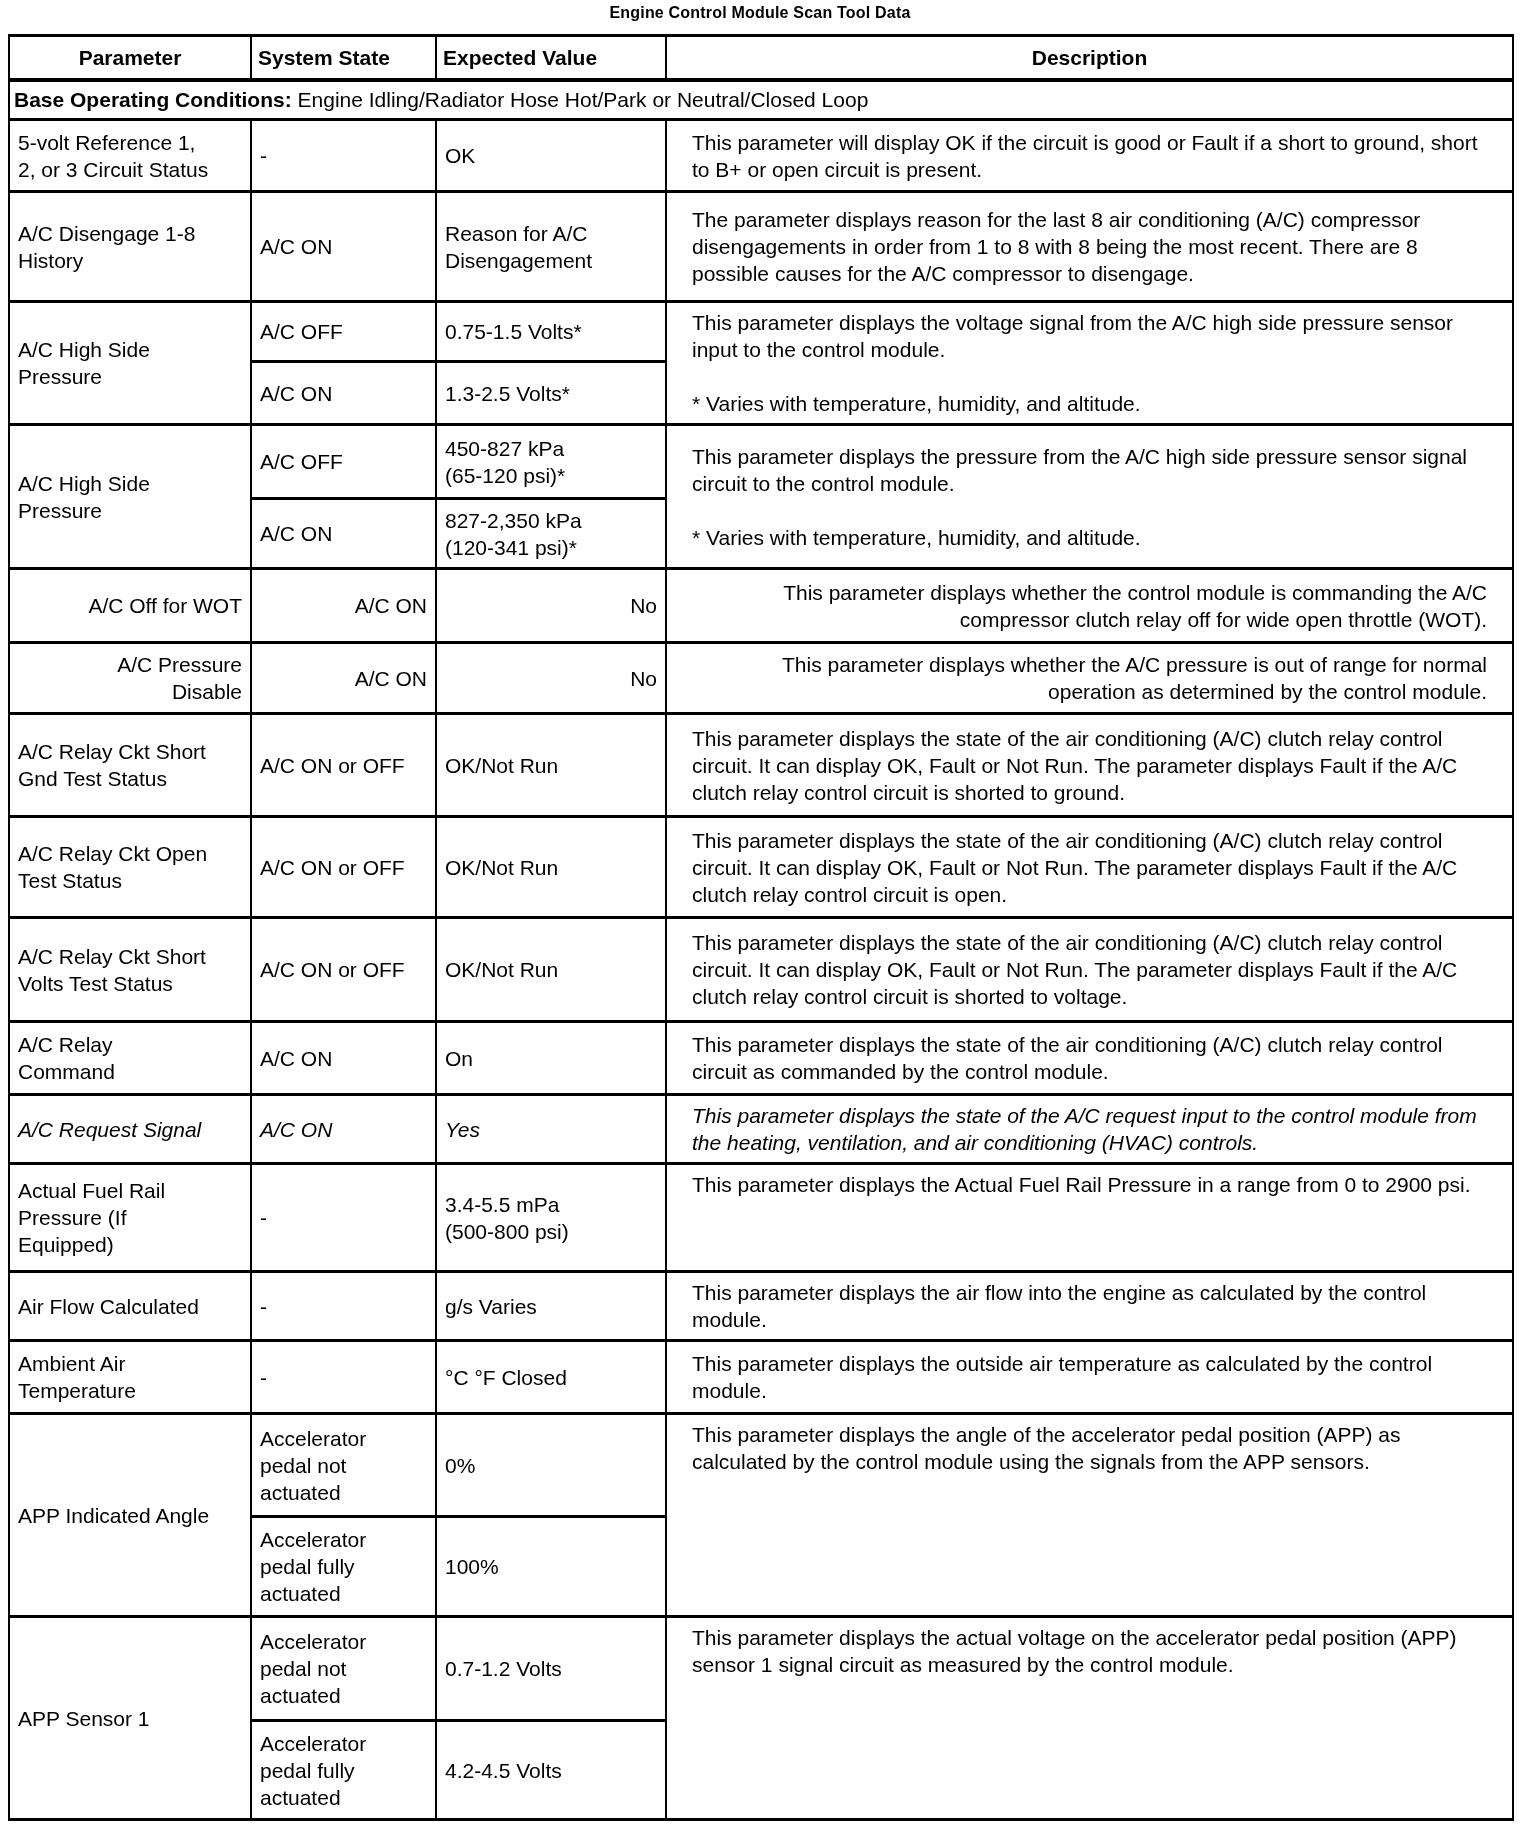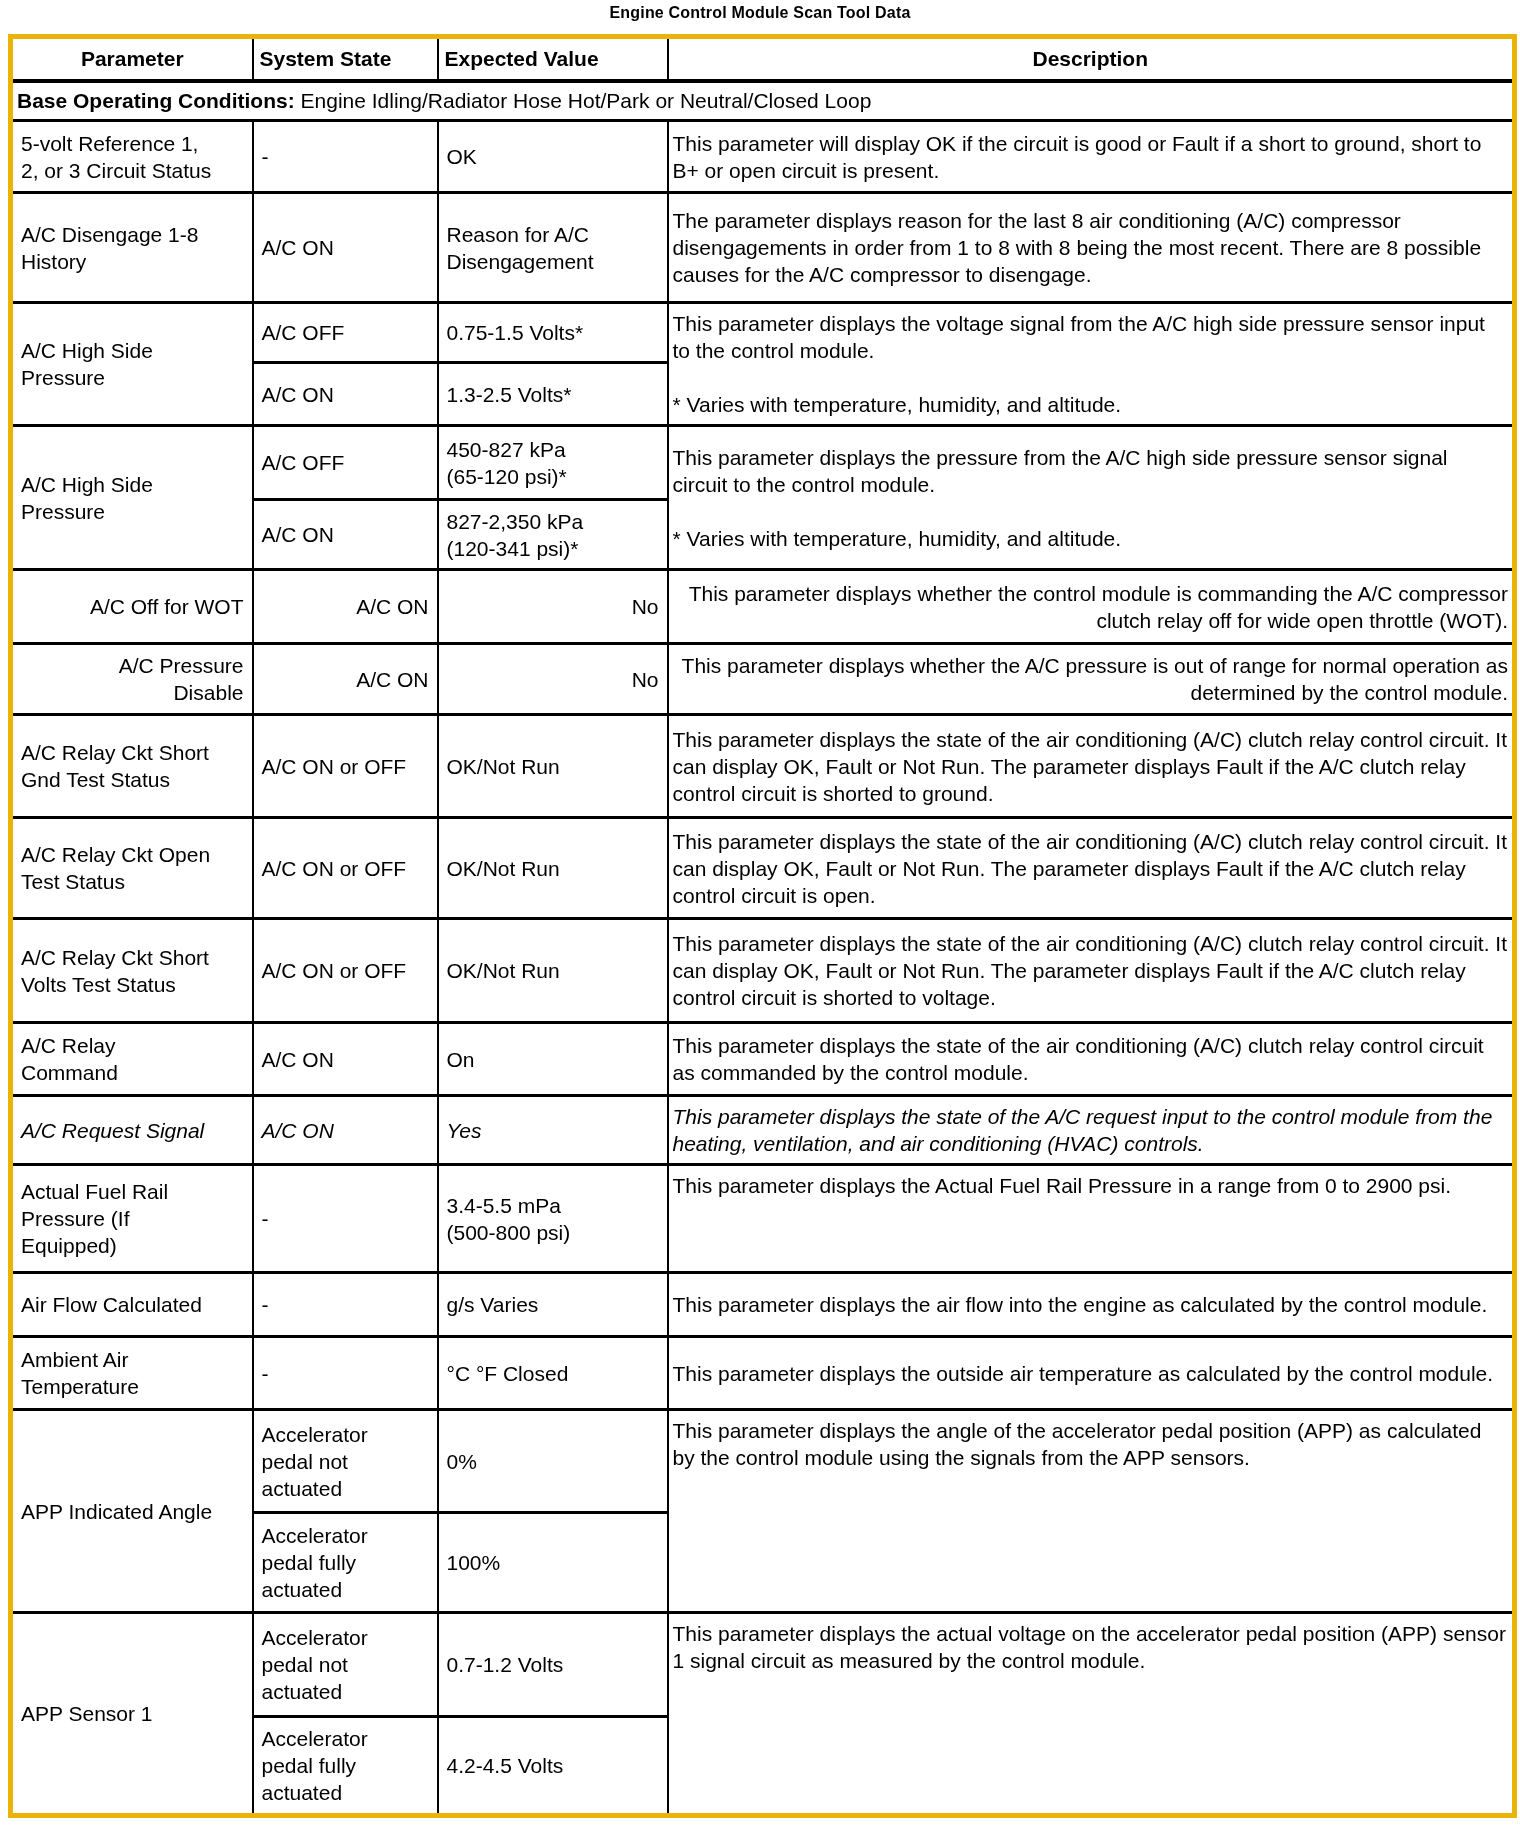--- a/index.html
+++ b/index.html
@@ -6,41 +6,41 @@
     margin:0; padding:0; background:#ffffff; color:#000000;
     font-family:"Liberation Sans","DejaVu Sans",sans-serif;
   }
   .page{ width:1520px; box-sizing:border-box; padding:2px 8px 6px 8px; }
   .title{
     font-size:16px; font-weight:bold; text-align:center;
     margin:2px 0 12px 0; letter-spacing:0.2px;
   }
   table.scan{
     border-collapse:collapse; table-layout:fixed;
-    width:1504px; border:5px solid #eab308;
+    width:1504px; border:2px solid #eab308;
     font-size:21px; line-height:27px;
   }
   col.c1{width:242px;} col.c2{width:185px;} col.c3{width:230px;} col.c4{width:847px;}
   td,th{
     border-left:2px solid #000; border-right:2px solid #000;
     border-top:3px solid #000; border-bottom:3px solid #000;
     padding:4px 8px; box-sizing:border-box; overflow:hidden;
   }
   thead th{
     border-bottom:4px solid #000;
     font-weight:bold; font-size:21px; padding:6px 6px;
   }
   th.h-param, th.h-desc{ text-align:center; }
   th.h-state, th.h-value{ text-align:left; }
   tr.base-row td{ height:40px; vertical-align:middle; padding:4px 4px; }
   tr.base-row .b{ font-weight:bold; }
   td.param{ vertical-align:middle; white-space:pre-line; }
   td.state{ vertical-align:middle; white-space:pre-line; }
   td.value{ vertical-align:middle; white-space:pre-line; }
-  td.desc { vertical-align:middle; white-space:pre-line; padding:6px 4px; }
+  td.desc { vertical-align:middle; white-space:pre-line; padding:6px 25px; }
   td.desc.top{ vertical-align:top; }
 </style>
 </head>
 <body>
 
 <div class="page">
   <div class="title">Engine Control Module Scan Tool Data</div>
 
   <table class="scan">
     <colgroup>

